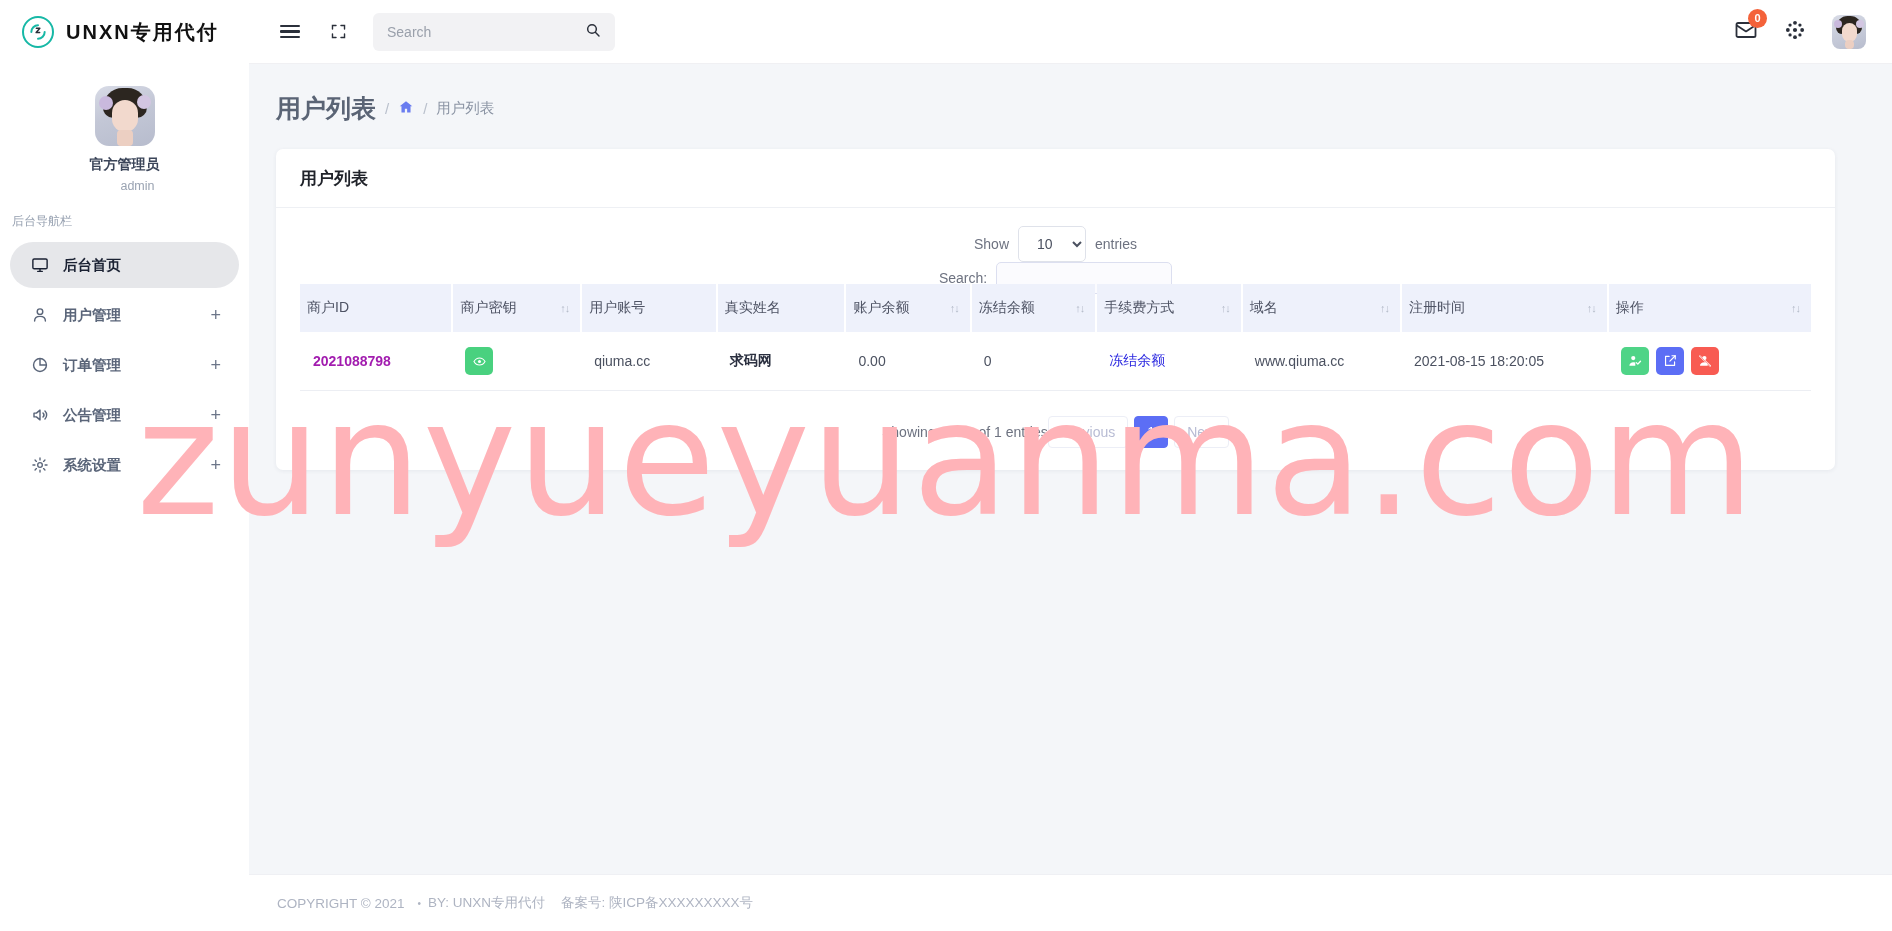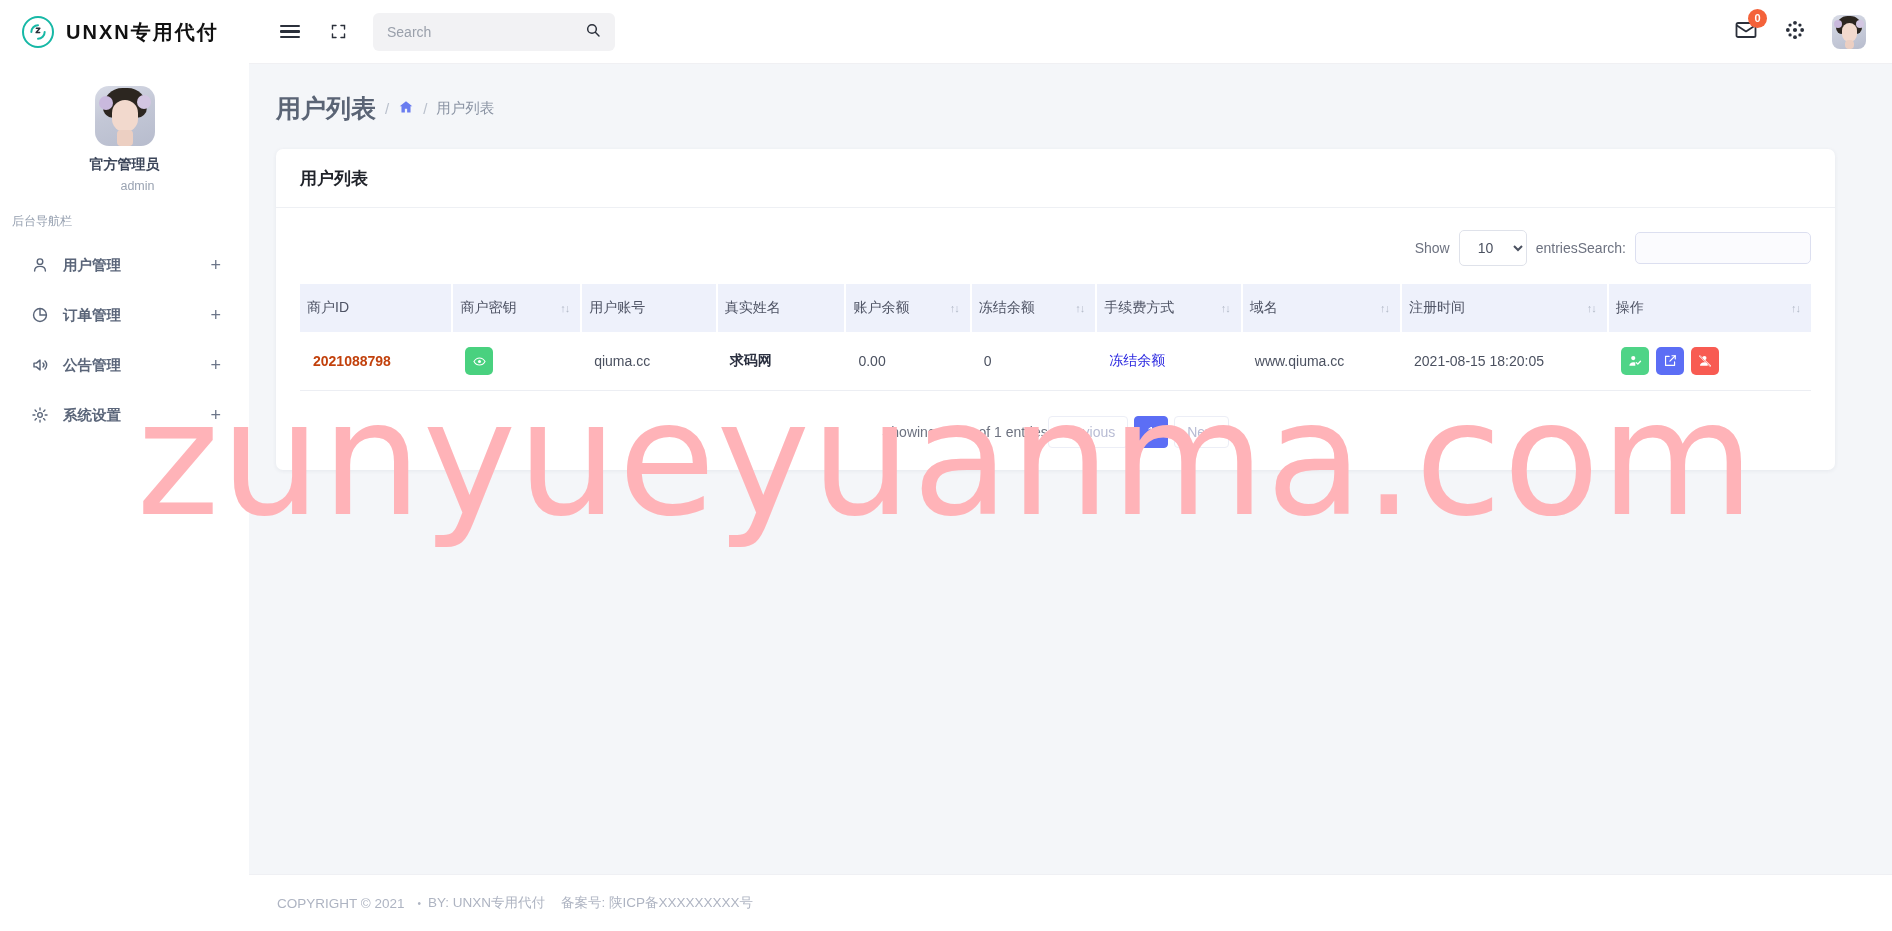--- a/index.html
+++ b/index.html
@@ -154,21 +154,21 @@
     box-shadow: 0 1px 4px rgba(40,50,80,.07);
     overflow: hidden;
   }
   .card-header {
     padding: 18px 24px 17px 24px;
     border-bottom: 1px solid #eef0f4;
   }
   .card-title { font-size: 17px; font-weight: 700; color: #20232a; }
   .card-body { padding: 18px 24px 22px 24px; }
 
-  .dt-top { display: flex; align-items: center; justify-content: flex-end; height: 44px; }
+  .dt-top { display: flex; align-items: center; justify-content: flex-start; height: 44px; flex-direction: column; }
   .dt-length { display: flex; align-items: center; gap: 9px; font-size: 14px; color: #6d7280; }
   .dt-length select {
     height: 36px; padding: 0 8px 0 14px; min-width: 62px;
     border: 1px solid #dfe2ea; border-radius: 5px;
     background: #fff; font-size: 14px; color: #4b5160;
     font-family: "Liberation Sans", sans-serif;
   }
   .dt-filter { display: flex; align-items: center; gap: 9px; font-size: 14px; color: #6d7280; }
   .dt-filter input {
     width: 176px; height: 32px;
@@ -193,21 +193,21 @@
     position: absolute; right: 11px; top: 50%; transform: translateY(-50%);
     font-size: 11px; color: #b3bac8; letter-spacing: -1px;
   }
   tbody td {
     padding: 15px 13px;
     font-size: 14px; color: #4b5160;
     border-bottom: 1px solid #eceef3;
     vertical-align: middle;
     white-space: nowrap; overflow: hidden; text-overflow: ellipsis;
   }
-  td.bold { font-weight: 700; color: #c2410c; }
+  td.bold { font-weight: 700; color: #a21caf; }
   td.name { font-weight: 700; color: #2b3040; }
   .link-blue { color: #2b28e0; text-decoration: none; }
 
   .btn-sq {
     width: 28px; height: 28px; border-radius: 5px;
     display: inline-flex; align-items: center; justify-content: center;
     border: none; cursor: pointer; vertical-align: middle;
     color: #fff;
   }
   .btn-eye { background: #49d17f; }
@@ -282,20 +282,30 @@
         <div class="pa-neck"></div>
     </div>
     <div class="profile-name">官方管理员</div>
     <div class="profile-role">admin</div>
   </div>
 
   <div class="nav-header">后台导航栏</div>
 
   <nav class="nav">
 
+    <div class="nav-item active">
+      <span class="nav-ico">
+        <svg width="18" height="18" viewBox="0 0 24 24" fill="none" stroke="#1b2233" stroke-width="1.9">
+          <rect x="2.5" y="4" width="19" height="13" rx="1.8"></rect>
+            <path d="M9 20.5h6M12 17v3.5" stroke-linecap="round"></path>
+        </svg>
+      </span>
+      <span class="nav-label">后台首页</span>
+      <span class="nav-plus"></span>
+    </div>
 
     <div class="nav-item">
       <span class="nav-ico">
         <svg width="18" height="18" viewBox="0 0 24 24" fill="none" stroke="#5a6579" stroke-width="1.9">
           <circle cx="12" cy="7.5" r="3.7"></circle>
             <path d="M4.8 20c0-4 3.3-6.2 7.2-6.2S19.2 16 19.2 20" stroke-linecap="round"></path>
         </svg>
       </span>
       <span class="nav-label">用户管理</span>
       <span class="nav-plus">+</span>

